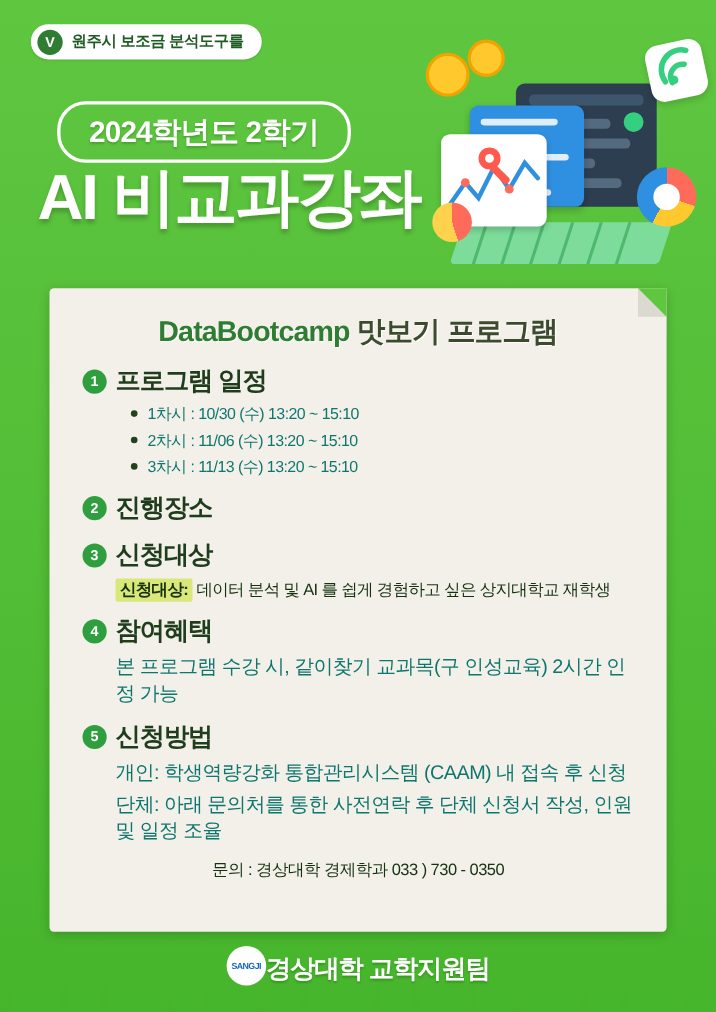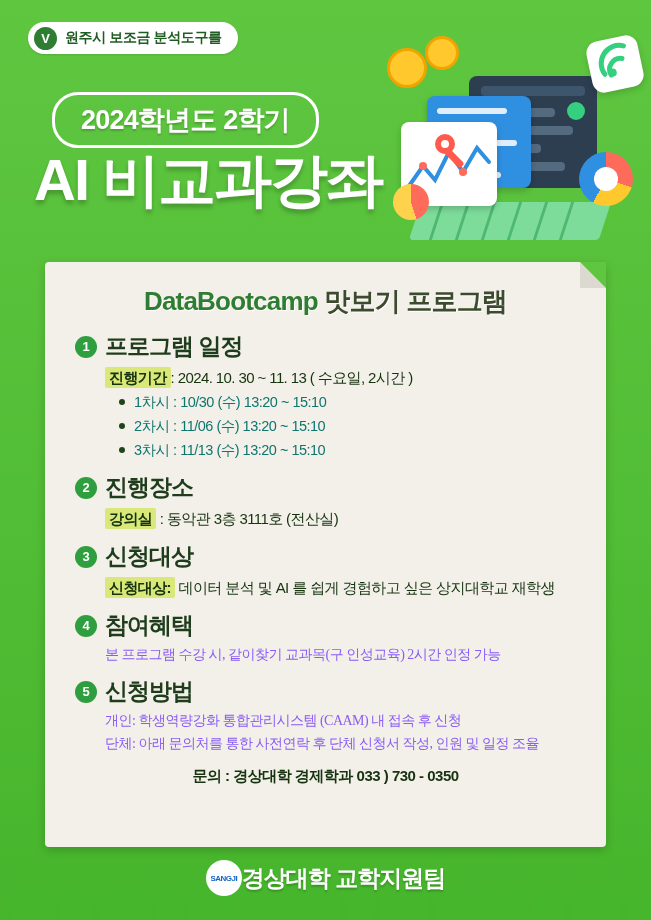--- a/index.html
+++ b/index.html
@@ -235,40 +235,39 @@
   .bullets li::before {
     content: "";
     position: absolute;
     left: 0; top: 6px;
     width: 6px; height: 6px;
     border-radius: 50%;
     background: #23421c;
   }
   .plain {
     margin: 5px 0 0 30px;
-    font-size: 14px;
-    color: #8b5cf6;
+    font-size: 18px;
+    color: #0f766e;
     letter-spacing: -0.5px;
-    font-family: Liberation Serif, serif;
   }
   .contact {
     margin-top: 14px;
     text-align: center;
     font-size: 15px;
     color: #16320f;
-    font-weight: bold;
+    font-weight: normal;
     letter-spacing: -0.5px;
   }
   
   .footer {
     position: absolute;
     left: 0; right: 0;
     bottom: 24px;
     display: flex;
-    align-items: center;
+    align-items: flex-end;
     justify-content: center;
   }
   .flogo {
     width: 36px; height: 36px;
     border-radius: 50%;
     background: #ffffff;
     color: #1565c0;
     font-size: 8px;
     font-weight: bold;
     display: flex; align-items: center; justify-content: center;
@@ -366,38 +365,32 @@
   <div class="card">
     <div class="card-title">
       <span class="hl">DataBootcamp</span><span> 맛보기 프로그램</span>
     </div>
 
     <div class="sec">
       <div class="sec-head">
         <span class="num">1</span>
         <span class="sec-title">프로그램 일정</span>
       </div>
-      <div class="hlrow">
-        <span class="hl-tag">진행기간</span><span>: 2024. 10. 30 ~ 11. 13 ( 수요일, 2시간 )</span>
-      </div>
       <ul class="bullets">
         <li>1차시 : 10/30 (수) 13:20 ~ 15:10</li>
         <li>2차시 : 11/06 (수) 13:20 ~ 15:10</li>
         <li>3차시 : 11/13 (수) 13:20 ~ 15:10</li>
       </ul>
     </div>
 
     <div class="sec">
       <div class="sec-head">
         <span class="num">2</span>
         <span class="sec-title">진행장소</span>
       </div>
-      <div class="hlrow">
-        <span class="hl-tag">강의실</span><span> : 동악관 3층 3111호 (전산실)</span>
-      </div>
     </div>
 
     <div class="sec">
       <div class="sec-head">
         <span class="num">3</span>
         <span class="sec-title">신청대상</span>
       </div>
       <div class="hlrow">
         <span class="hl-tag">신청대상:</span><span>  데이터 분석 및  AI 를 쉽게 경험하고 싶은 상지대학교 재학생</span>
       </div>

